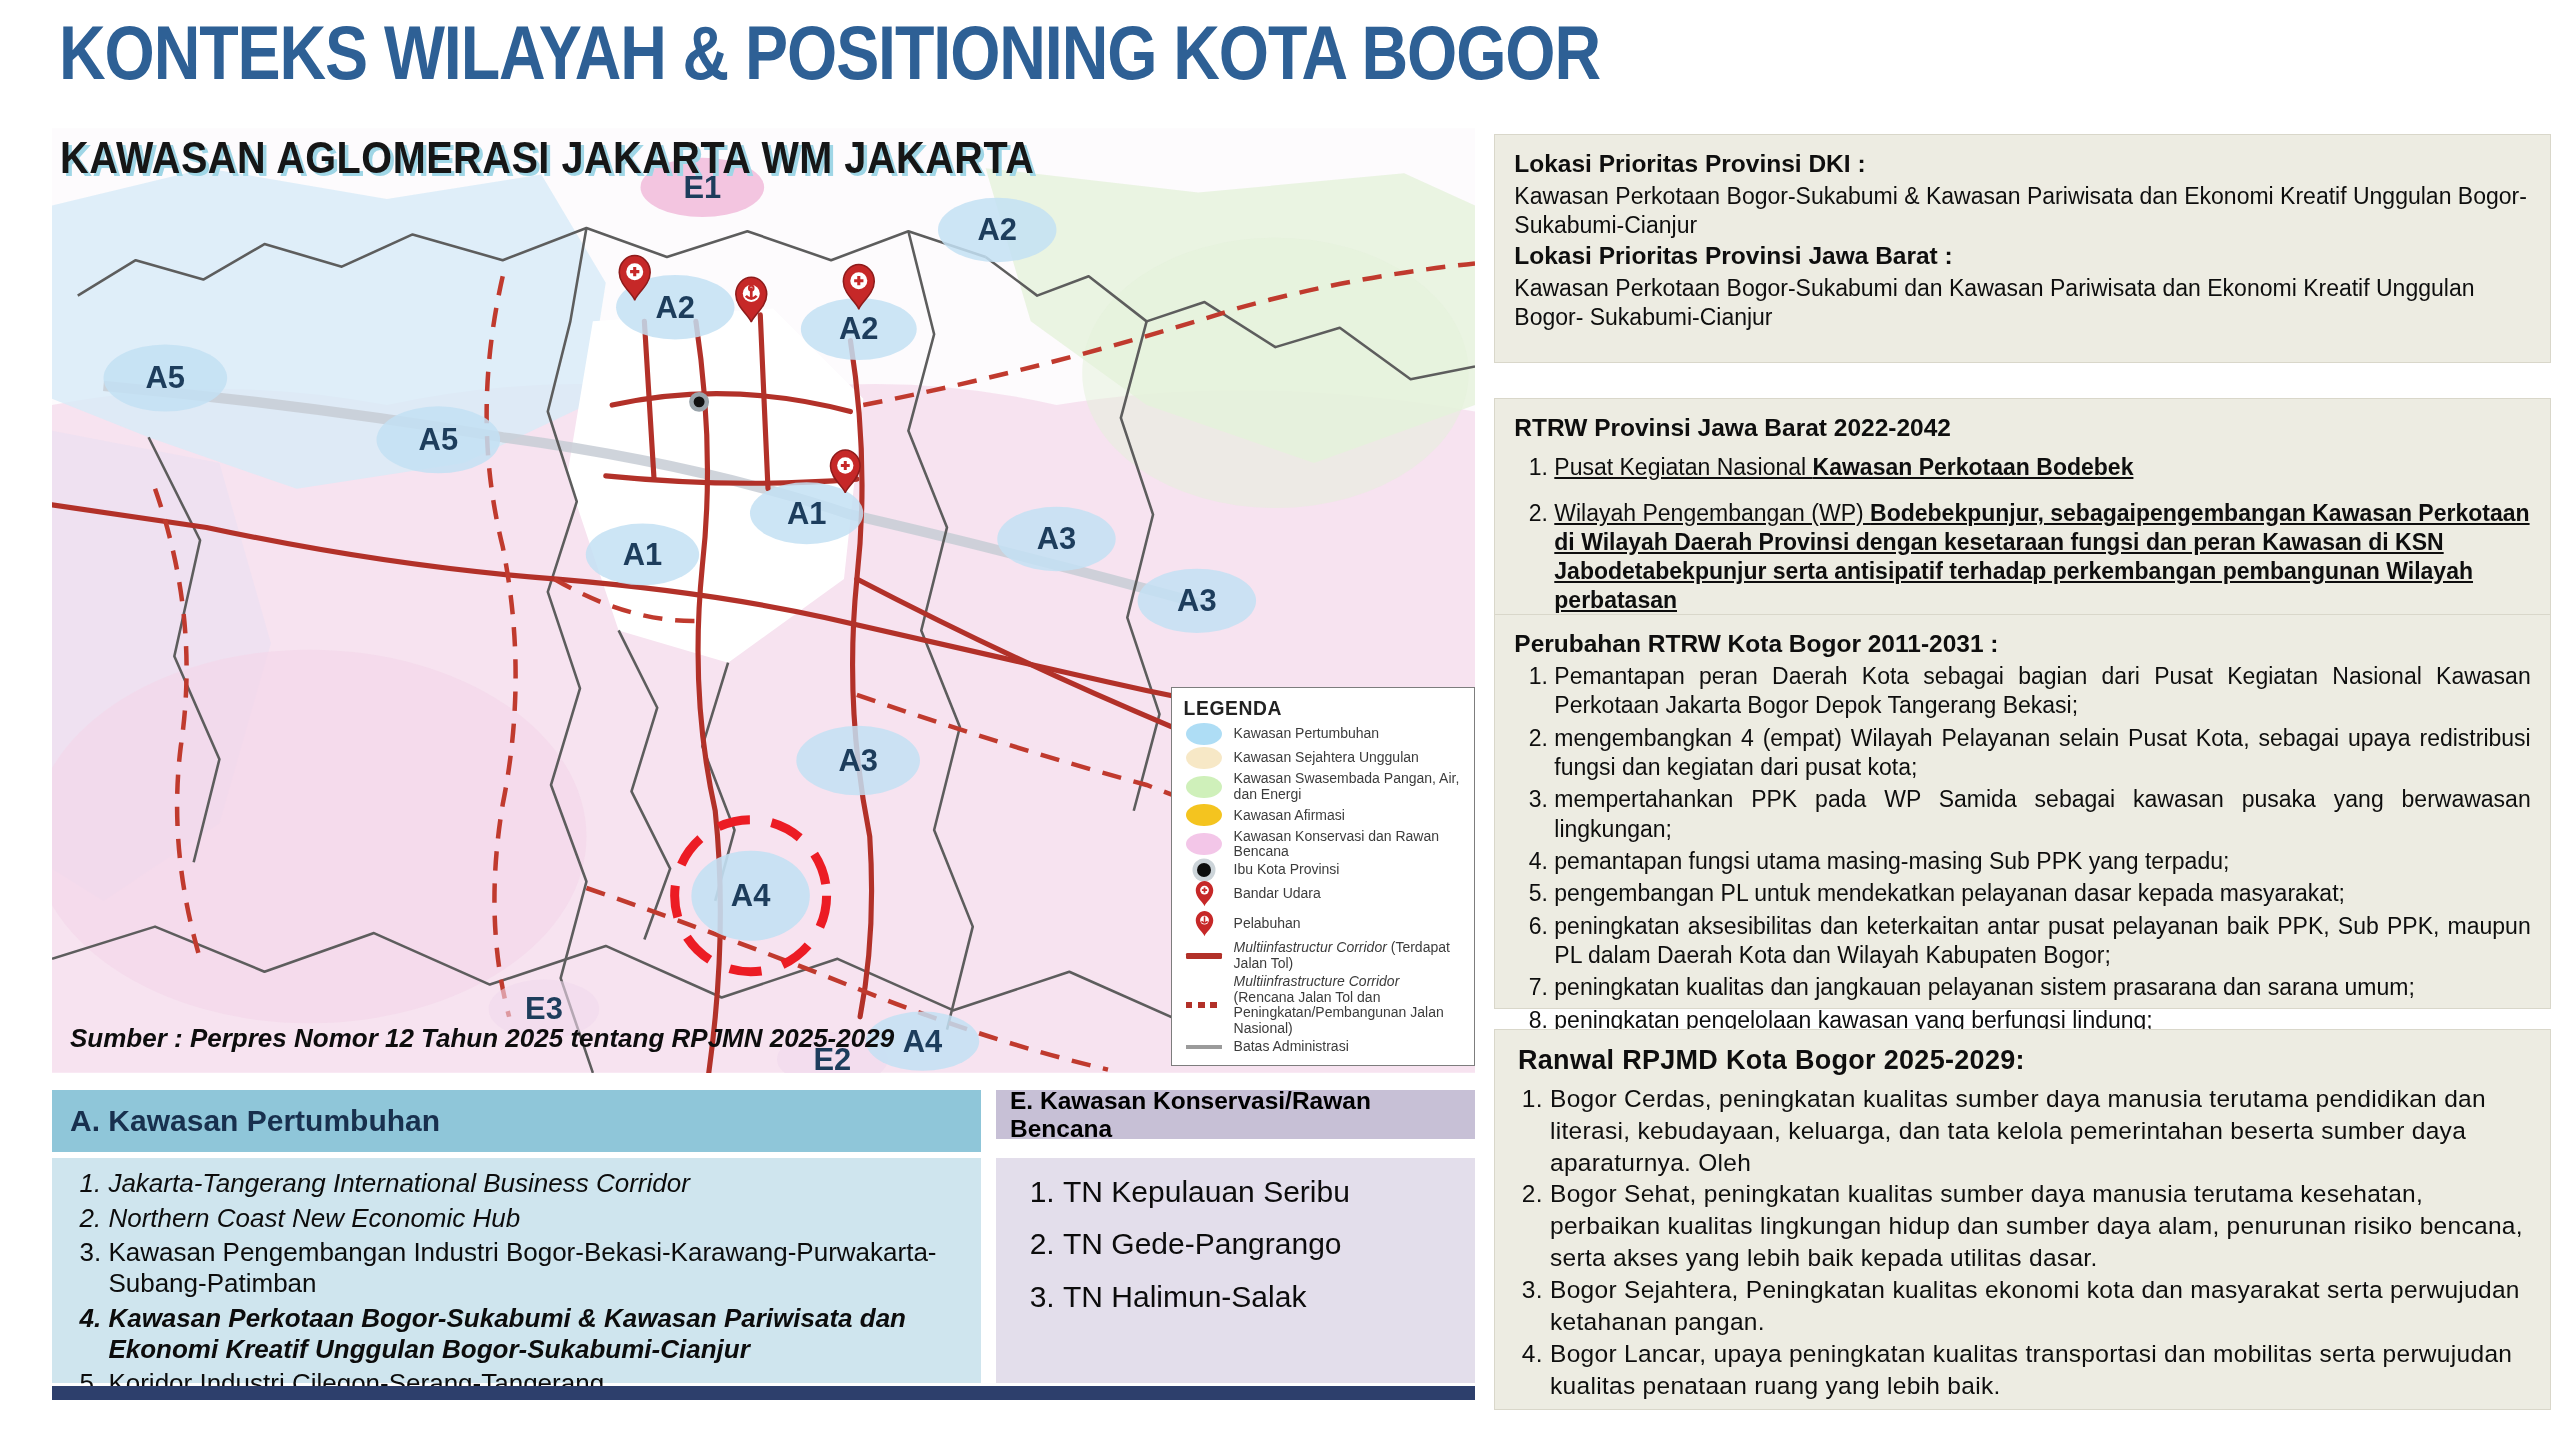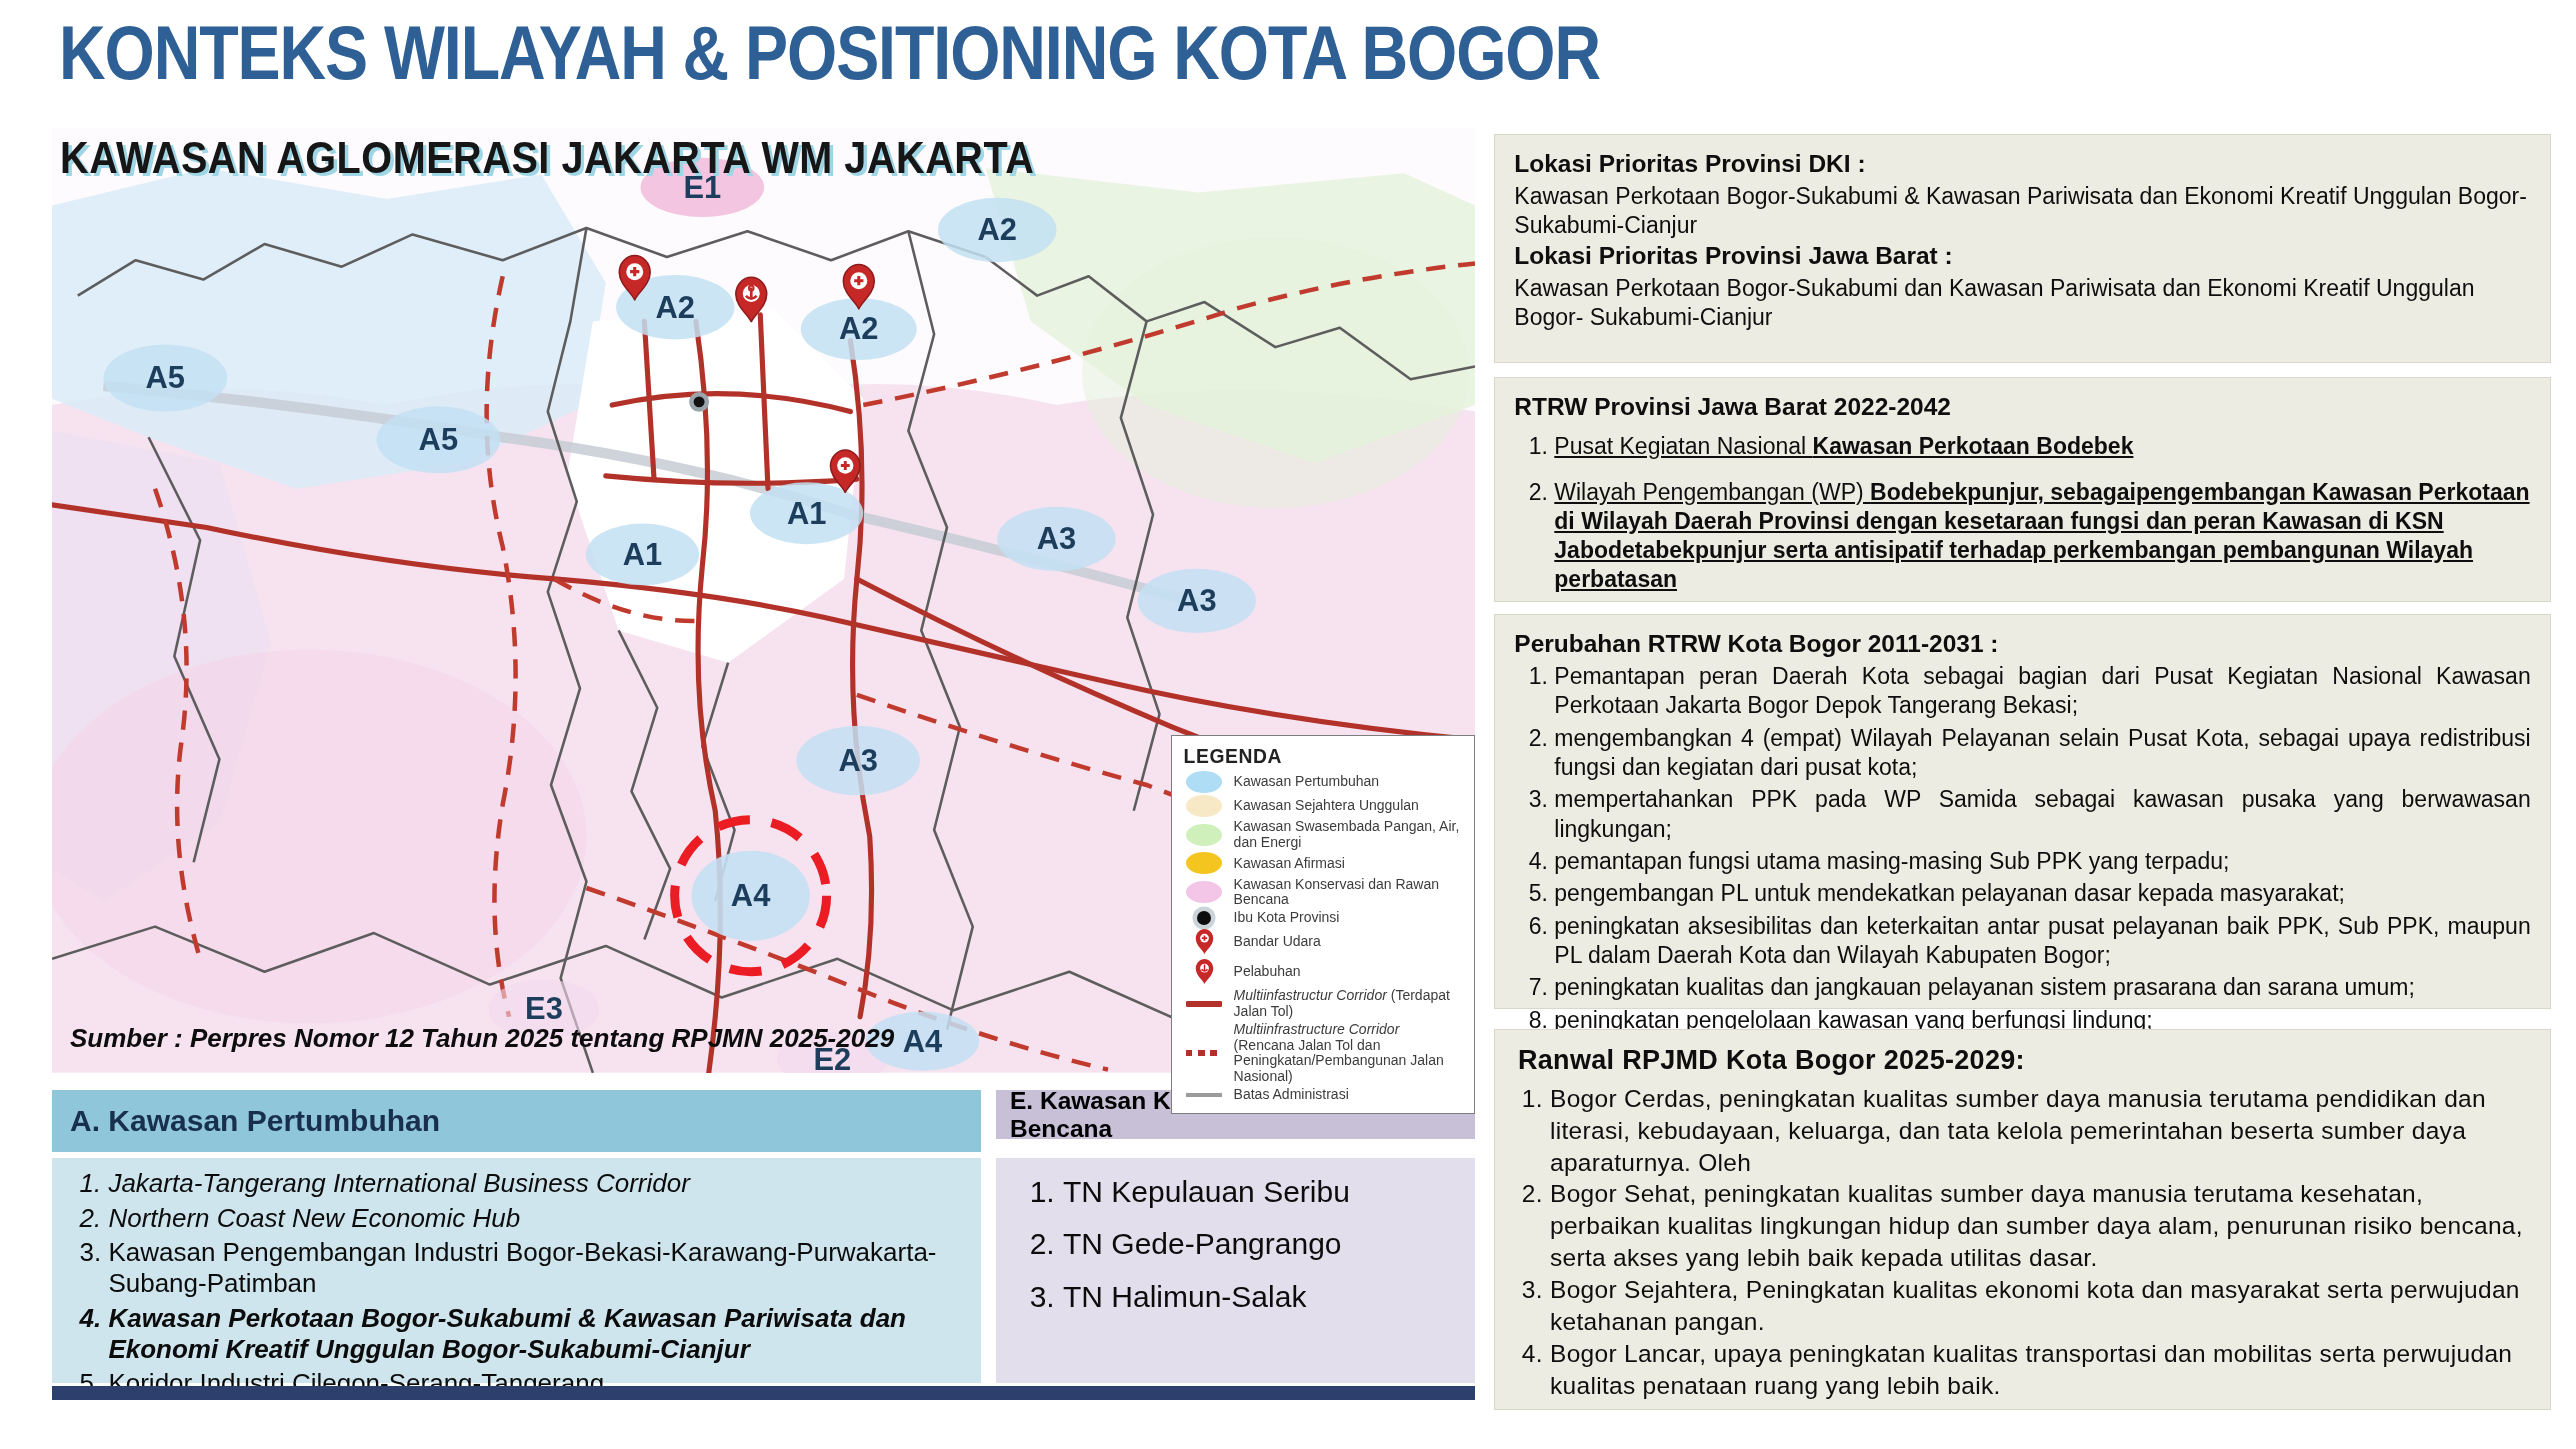--- a/index.html
+++ b/index.html
@@ -23,21 +23,21 @@
   .map-source{
     position:absolute;left:18px;top:895px;font-size:26px;font-weight:700;font-style:italic;
     color:#0d0d0d;z-index:6;white-space:nowrap;
   }
   .map-svg{position:absolute;left:0;top:0;}
   .area-label{font-size:48px;font-weight:700;fill:#1d3d5c;}
   
   .legend{
     position:absolute;left:1119px;top:559px;width:304px;height:379px;background:#ffffff;
     border:1.3px solid #7d7d7d;box-sizing:border-box;padding:10.3px 11.6px;z-index:7;
-    display:flex;flex-direction:column;justify-content:space-between;margin-top:48px;
+    display:flex;flex-direction:column;justify-content:space-between;
   }
   .lg-title{font-size:19.3px;font-weight:800;letter-spacing:0.6px;color:#222;}
   .lg-row{display:flex;align-items:center;gap:9px;}
   .lg-sw{width:41px;flex:0 0 41px;display:flex;justify-content:center;}
   .lg-label{font-size:14px;color:#3c3c3c;line-height:1.12;}
   .sw-ell{width:36px;height:22px;border-radius:50%;}
   .sw-dot{width:14px;height:14px;border-radius:50%;background:#0d0d0d;box-shadow:0 0 0 4.5px #ccd4d9;}
   .sw-line-solid{width:36px;height:5.8px;background:#b23129;border-radius:1.3px;}
   .sw-line-dash{width:36px;height:5.8px;background:repeating-linear-gradient(90deg,#b23129 0 6.4px,transparent 6.4px 12.2px);}
   .sw-line-gray{width:36px;height:4.5px;background:#9b9b9b;}
@@ -289,21 +289,21 @@
   <div class="map-source">Sumber : Perpres Nomor 12 Tahun 2025 tentang RPJMN 2025-2029</div>
 </div>
 
 <div class="panel" style="top:134px;height:229px;">
   <h3>Lokasi Prioritas Provinsi DKI :</h3>
   <p>Kawasan Perkotaan Bogor-Sukabumi &amp; Kawasan Pariwisata dan Ekonomi Kreatif Unggulan Bogor-Sukabumi-Cianjur</p>
   <h3>Lokasi Prioritas Provinsi Jawa Barat :</h3>
   <p>Kawasan Perkotaan Bogor-Sukabumi dan Kawasan Pariwisata dan Ekonomi Kreatif Unggulan Bogor- Sukabumi-Cianjur</p>
 </div>
 
-<div class="panel panel-rtrwprov" style="top:377px;height:225px;">
+<div class="panel panel-rtrwprov" style="top:398px;height:225px;">
   <h3>RTRW Provinsi Jawa Barat 2022-2042</h3>
   <ol>
     <li><span>Pusat Kegiatan Nasional </span><b>Kawasan Perkotaan Bodebek</b></li>
     <li><span>Wilayah Pengembangan (WP) </span><b>Bodebekpunjur, sebagaipengembangan Kawasan Perkotaan di Wilayah Daerah Provinsi dengan kesetaraan fungsi dan peran Kawasan di KSN Jabodetabekpunjur serta antisipatif terhadap perkembangan pembangunan Wilayah perbatasan</b></li>
   </ol>
 </div>
 
 <div class="panel panel-rtrwkota" style="top:614px;height:395px;">
   <h3>Perubahan RTRW Kota Bogor 2011-2031 :</h3>
   <ol style="margin-top:2.6px;">

